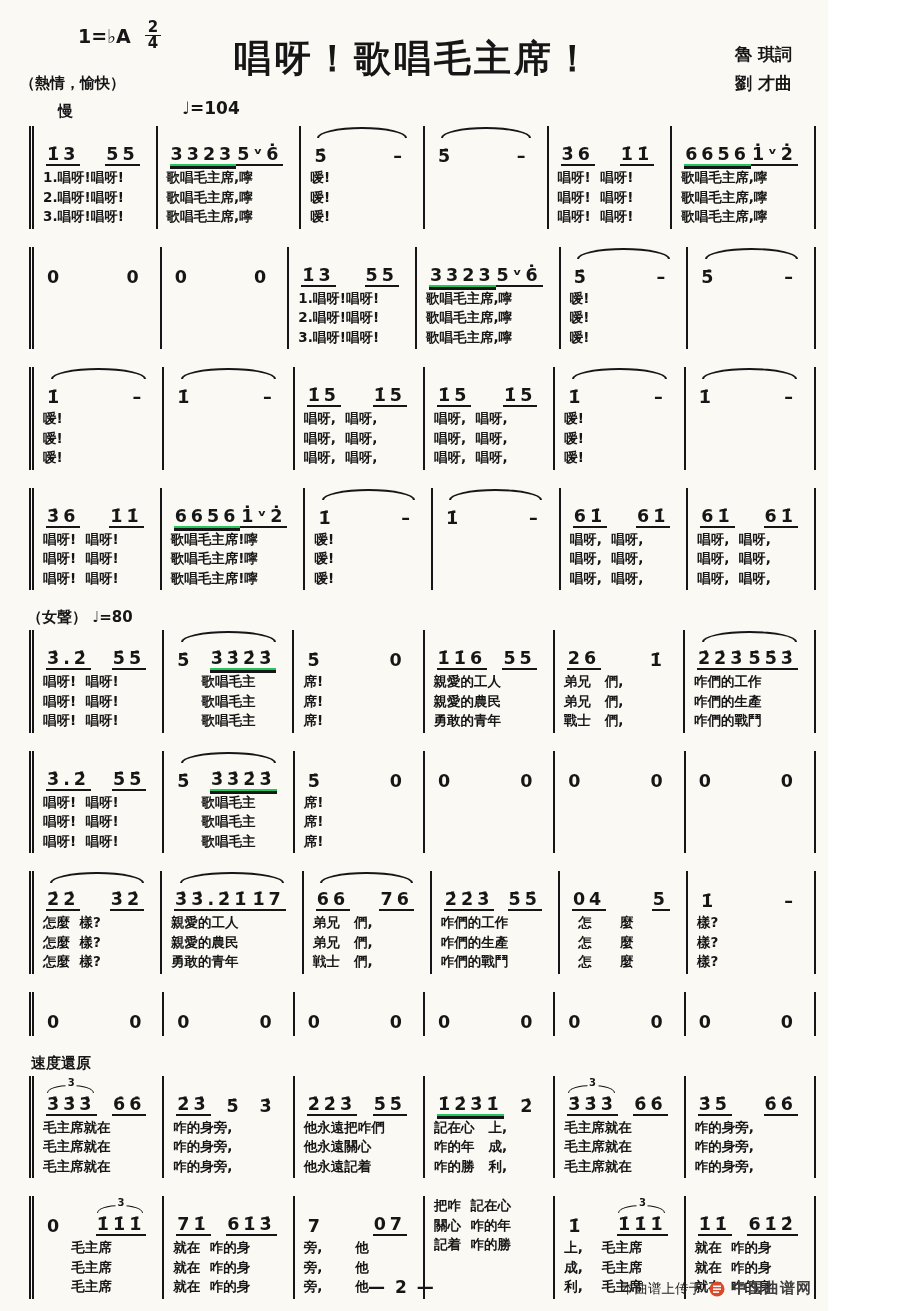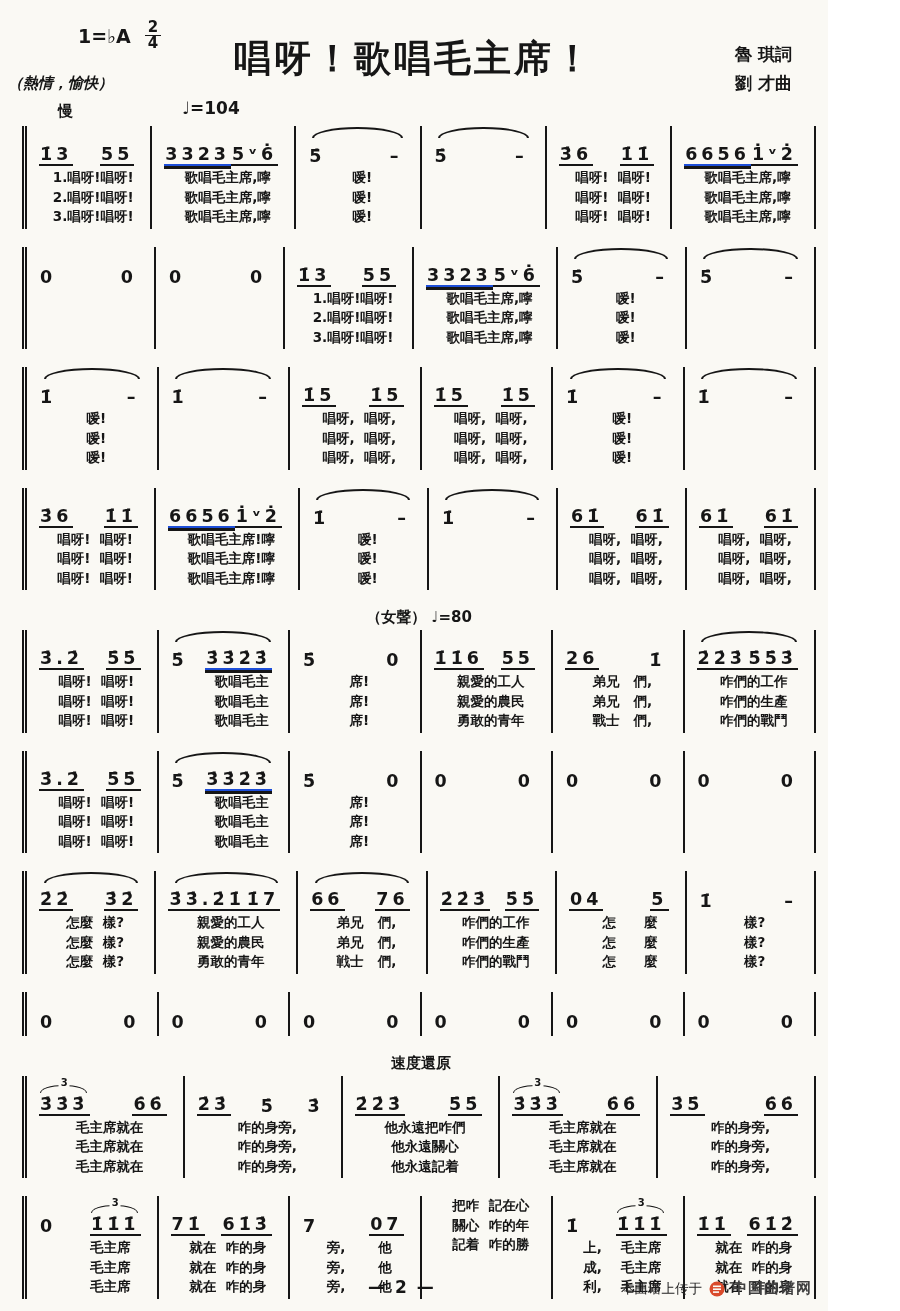--- a/index.html
+++ b/index.html
@@ -5,38 +5,38 @@
   html,body{margin:0;padding:0;}
   .page{width:828px;height:1311px;background:#faf9f4;color:#161616;position:relative;
         font-family:"DejaVu Sans",sans-serif;overflow:hidden;}
   
   .head{position:relative;height:126px;}
   .keysig{position:absolute;left:78px;top:20px;font-size:19px;font-weight:700;display:flex;align-items:center;gap:14px;}
   .timesig{display:inline-flex;flex-direction:column;align-items:center;font-size:15px;line-height:15px;font-weight:700;}
   .timesig span:first-child{border-bottom:1.5px solid #161616;padding:0 3px;}
   .title{position:absolute;left:0;right:0;top:8px;text-align:center;font-size:37px;font-weight:700;letter-spacing:3px;margin-top:26px;}
   .credits{position:absolute;right:36px;top:40px;font-size:17px;font-weight:700;line-height:29px;text-align:left;}
-  .expression{position:absolute;left:8px;top:74px;font-size:15px;font-weight:700;font-style:italic;}
+  .expression{position:absolute;left:20px;top:74px;font-size:15px;font-weight:700;}
   .tempo-label{position:absolute;left:58px;top:102px;font-size:15px;font-weight:700;}
   .tempo-value{position:absolute;left:182px;top:98px;font-size:17px;font-weight:700;}
   
-  .score{padding:0 10px 0 20px;text-align:center;}
+  .score{padding:0 10px 0 27px;}
   .prelabel{font-size:15px;font-weight:700;margin:2px 0 3px 0;}
   .pl-left{margin-left:4px;}
   .pl-mid{}
   .system{margin-bottom:4px;}
   .voice-line{display:flex;align-items:stretch;border-left:5px double #161616;margin:0 2px 18px 2px;}
   .measure{flex:1 1 0;border-right:2px solid #161616;position:relative;padding-bottom:2px;}
   .measure.arc::before{content:"";position:absolute;top:1px;left:13%;right:13%;height:9px;
       border:2px solid #161616;border-bottom:none;border-radius:50% 50% 0 0 / 100% 100% 0 0;}
   .notes{display:flex;justify-content:space-between;align-items:flex-end;
       padding:14px 16px 2px 12px;min-height:26px;font-size:17.5px;font-weight:700;}
   .ng{letter-spacing:4px;line-height:20px;padding:0 1px;position:relative;}
   .ng.u1{border-bottom:2px solid #161616;}
-  .ng.u2{border-bottom:2px solid #1d4ed8;box-shadow:0 3px 0 0 #161616;}
+  .ng.u2{border-bottom:2px solid #22c55e;box-shadow:0 3px 0 0 #161616;}
   .ng.tri::before{content:"";position:absolute;top:-9px;left:1px;right:3px;height:7px;
       border:1.5px solid #161616;border-bottom:none;border-radius:50% 50% 0 0 / 100% 100% 0 0;}
   .trinum{position:absolute;top:-16px;left:50%;transform:translateX(-50%);
       font-size:10px;line-height:10px;background:#faf9f4;padding:0 2px;letter-spacing:0;}
   .lyric{font-size:13.5px;font-weight:700;line-height:19.5px;padding-left:9px;white-space:pre;}
   
   .footer{position:absolute;left:0;right:0;bottom:10px;height:26px;}
   .pageno{position:absolute;left:368px;top:2px;font-size:17px;font-weight:700;letter-spacing:2px;}
   .sitenote{position:absolute;right:16px;top:4px;display:flex;align-items:center;gap:7px;font-family:Liberation Serif, serif;}
   .upload-note{font-size:13.5px;color:#222;}
@@ -501,20 +501,29 @@
             <div class="notes">
               <span class="ng u1">2̇2̇3̇</span>
               <span class="ng u1">5̇5̇</span>
             </div>
             <div class="lyric">他永遠把咋們</div>
             <div class="lyric">他永遠關心</div>
             <div class="lyric">他永遠記着</div>
           </div>
           <div class="measure">
             <div class="notes">
+              <span class="ng u2">1̇2̇3̇1̇</span>
+              <span class="ng u0">2̇</span>
+            </div>
+            <div class="lyric">記在心   上,</div>
+            <div class="lyric">咋的年   成,</div>
+            <div class="lyric">咋的勝   利,</div>
+          </div>
+          <div class="measure">
+            <div class="notes">
               <span class="ng u1 tri">3̇3̇3̇<span class="trinum">3</span></span>
               <span class="ng u1">6̇6̇</span>
             </div>
             <div class="lyric">毛主席就在</div>
             <div class="lyric">毛主席就在</div>
             <div class="lyric">毛主席就在</div>
           </div>
           <div class="measure">
             <div class="notes">
               <span class="ng u1">3̇5̇</span>

